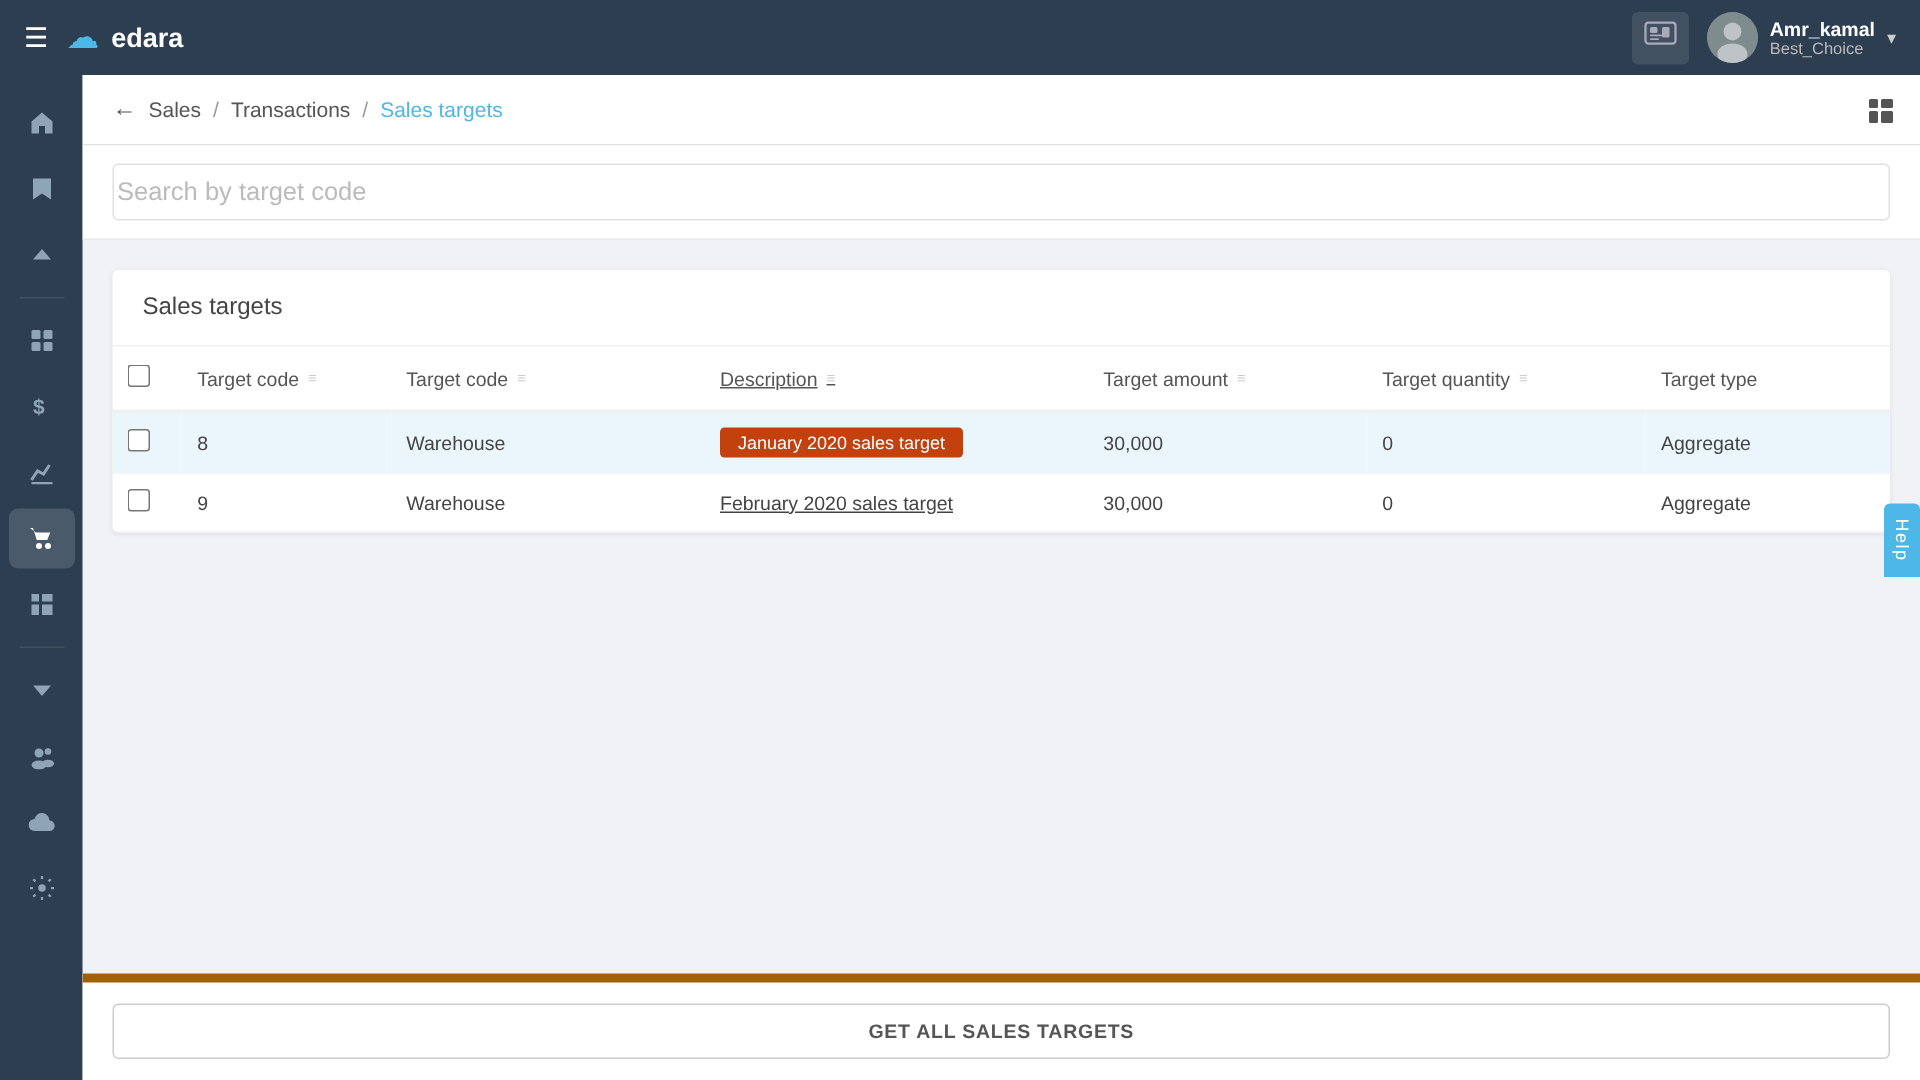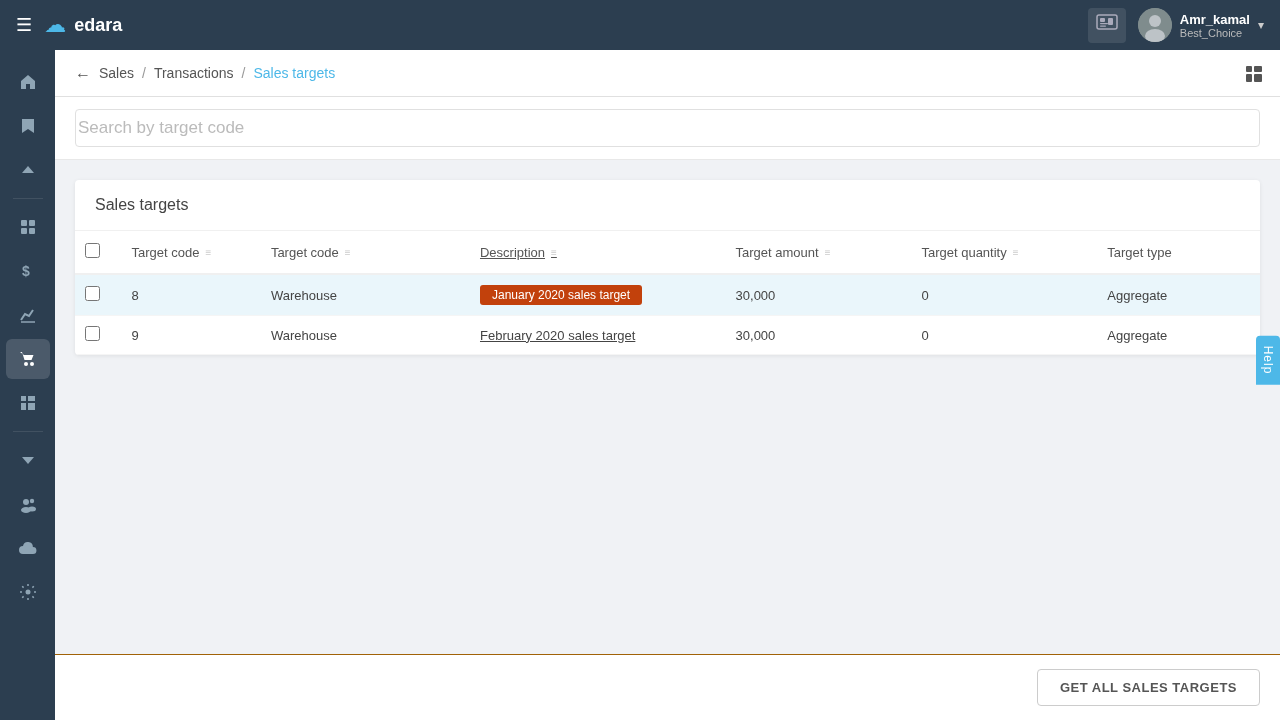--- a/index.html
+++ b/index.html
@@ -169,26 +169,27 @@
     .col-code { width: 120px; }
     .col-level { width: 180px; }
     .col-desc { width: 220px; text-decoration: underline; }
     .col-amount { width: 160px; }
     .col-qty { width: 160px; }
     .col-type { width: 140px; }
 
     
     .footer {
       background: #fff;
-      border-top: 1px solid #a16207;
+      border-top: 6px solid #a16207;
       padding: 14px 20px;
       display: flex;
       justify-content: flex-end;
       gap: 12px;
       flex-shrink: 0;
+      flex-direction: column;
     }
     .btn-secondary {
       padding: 10px 22px;
       border: 1px solid #ccc;
       background: #fff;
       border-radius: 4px;
       font-size: 13px;
       font-weight: 600;
       color: #555;
       cursor: pointer;

